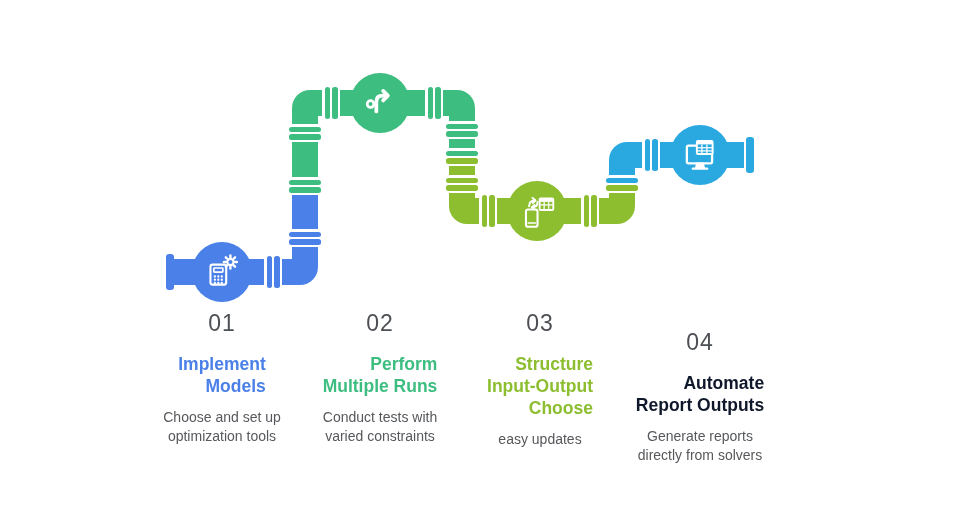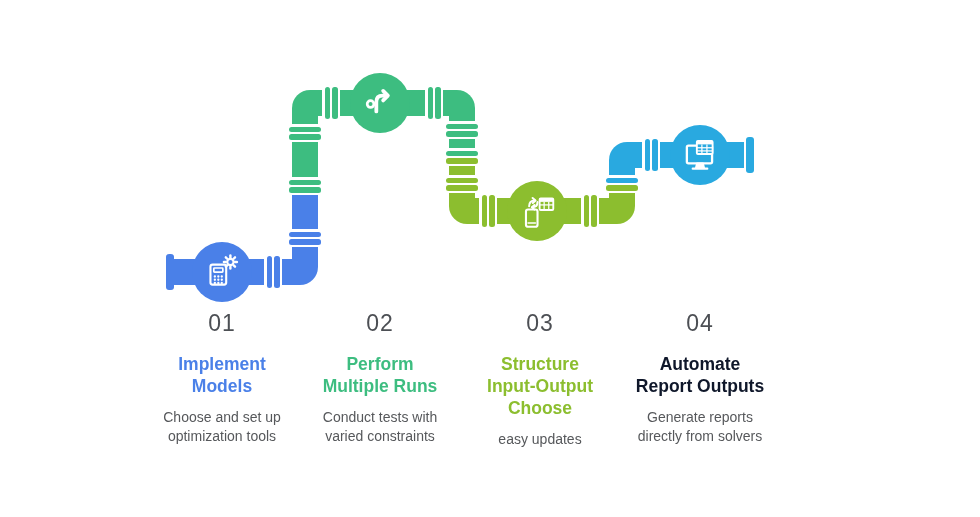--- a/index.html
+++ b/index.html
@@ -41,23 +41,23 @@
   .fl-v .b1{top:2.5px;} .fl-v .b2{top:10px;}
   
   .node{position:absolute;width:60px;height:60px;border-radius:50%;z-index:5;
         display:flex;align-items:center;justify-content:center;}
   .node svg{width:42px;height:42px;display:block;}
   .fill-cyan{fill:var(--cyan);}
   
   .step{position:absolute;top:310px;width:170px;display:flex;flex-direction:column;
         align-items:center;text-align:center;}
   .num{font-size:23px;font-weight:400;color:var(--number);letter-spacing:1px;margin-bottom:16px;}
-  .title{font-size:17.5px;font-weight:700;line-height:22px;}
+  .title{font-size:17.5px;font-weight:700;line-height:22px;text-align:right;}
   .desc{margin-top:11px;font-size:14px;line-height:19px;color:var(--text);}
-  #step1{left:137px;} #step2{left:295px;} #step3{left:455px;} #step4{left:615px;}
+  #step1{left:137px;} #step2{left:295px;} #step3{left:455px;} #step4{left:615px;margin-top:19px;}
 </style>
 </head>
 <body>
 
 <div id="stage">
 
   <div class="cap bg-blue" id="capL"></div>
   <div class="pipe bg-blue" id="run1"></div>
   <div class="pipe" id="vrun1"></div>
   <div class="pipe bg-green" id="run2"></div>

